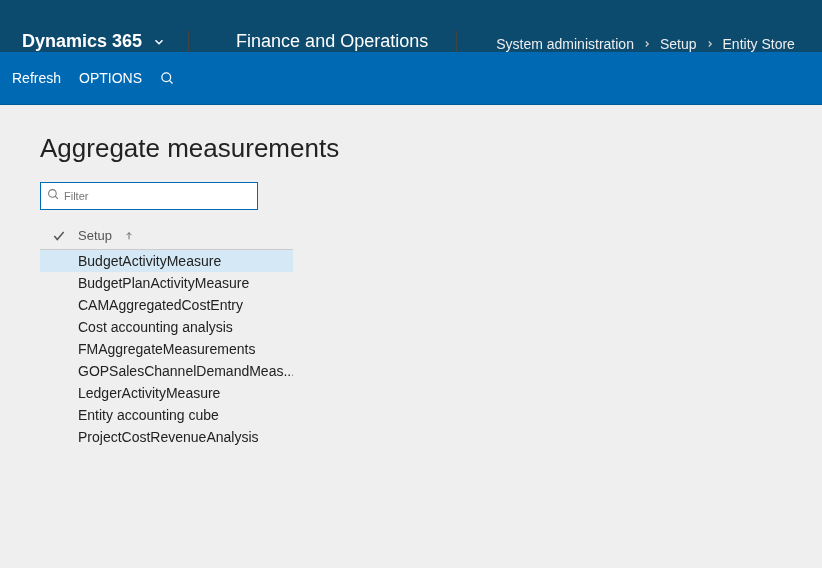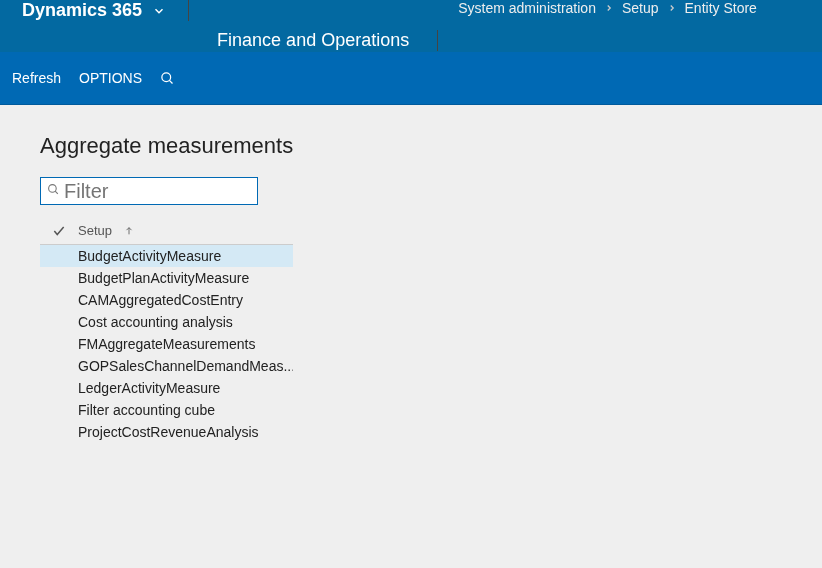--- a/index.html
+++ b/index.html
@@ -1,24 +1,25 @@
 <!DOCTYPE html>
 <html><head>
 <meta charset="utf-8">
 <style>
   * { box-sizing: border-box; margin: 0; padding: 0; }
   html, body { width: 822px; height: 568px; font-family: "Segoe UI", Arial, sans-serif; overflow: hidden; background: #fff; }
   
   
   .topbar {
-    background: #0369a1;
+    background: #0c4a6e;
     color: #fff;
     height: 52px;
     display: flex;
-    align-items: flex-start;
+    align-items: flex-end;
+    gap: 19px;
   }
   .topbar .brand {
     display: flex;
     align-items: center;
     padding: 0 22px;
     font-size: 18px;
     font-weight: 600;
     border-right: 1px solid #444;
     cursor: pointer;
   }
@@ -62,40 +63,40 @@
   .actionbar .search-icon { display: inline-flex; cursor: pointer; }
 
   
   .content {
     padding: 28px 0 0 40px;
     background: #efefef;
     height: calc(568px - 52px - 38px);
     position: relative;
   }
   .page-title {
-    font-size: 22px;
+    font-size: 26px;
     font-weight: 300;
     color: #222;
     margin-bottom: 18px;
   }
   .filter-wrap {
     border: 1px solid #0069b4;
     background: #fff;
     width: 218px;
     height: 28px;
     display: flex;
     align-items: center;
     padding: 0 6px;
     margin-bottom: 12px;
   }
   .filter-wrap svg { flex: 0 0 auto; margin-right: 4px; }
   .filter-wrap input {
     border: none;
     outline: none;
-    font-size: 20px;
+    font-size: 11px;
     width: 100%;
     background: transparent;
   }
 
   
   .grid {
     width: 253px;
   }
   .grid-header {
     display: flex;
@@ -199,17 +200,17 @@
       </span>
     </div>
     <div class="grid-rows" id="grid-rows">
         <div class="grid-row selected">BudgetActivityMeasure</div>
         <div class="grid-row">BudgetPlanActivityMeasure</div>
         <div class="grid-row">CAMAggregatedCostEntry</div>
         <div class="grid-row">Cost accounting analysis</div>
         <div class="grid-row">FMAggregateMeasurements</div>
         <div class="grid-row">GOPSalesChannelDemandMeas...</div>
         <div class="grid-row">LedgerActivityMeasure</div>
-        <div class="grid-row">Filter accounting cube</div>
+        <div class="grid-row">Entity accounting cube</div>
         <div class="grid-row">ProjectCostRevenueAnalysis</div>
       </div>
   </div>
 </div>
 
 </body></html>

